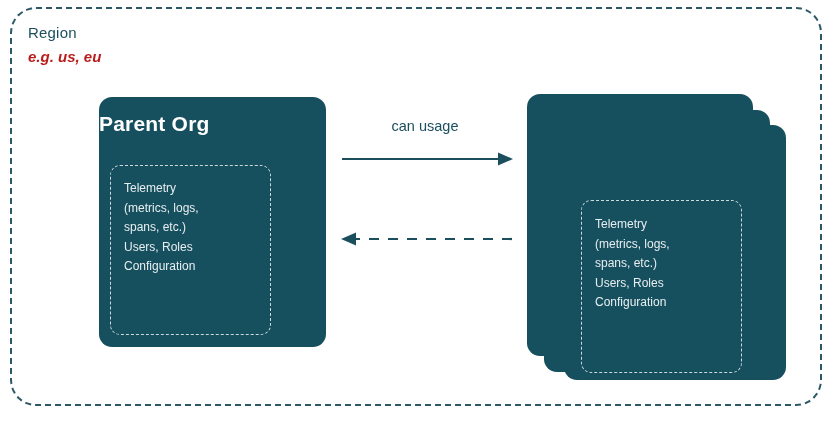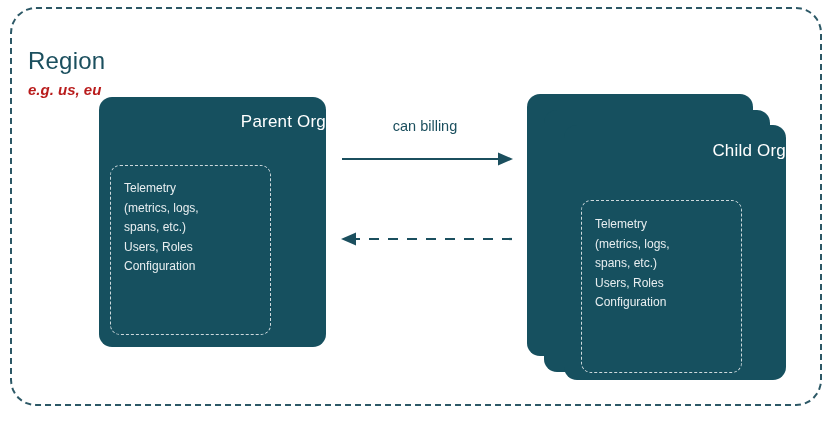--- a/index.html
+++ b/index.html
@@ -36,24 +36,23 @@
   }
 
   .region-label {
     position: absolute;
     left: 28px;
     top: 25px;
     line-height: 1.0;
   }
   .region-title {
     display: block;
-    font-size: 24px;
+    font-size: 15px;
     color: #1b4f5e;
     letter-spacing: 0.2px;
-    margin-top: 24px;
   }
   .region-sub {
     display: block;
     margin-top: 9px;
     font-size: 15px;
     font-style: italic;
     font-weight: 600;
     color: #b91c1c;
   }
 
@@ -62,24 +61,24 @@
     position: absolute;
     background: #16505f;
     border-radius: 13px;
     box-sizing: border-box;
   }
 
   .card-title {
     position: absolute;
     left: 0;
     width: 100%;
-    text-align: right;
+    text-align: left;
     color: #ffffff;
-    font-size: 17px;
-    font-weight: normal;
+    font-size: 21px;
+    font-weight: bold;
     letter-spacing: 0.2px;
   }
 
   .inner-dashed {
     position: absolute;
     border: 1.6px dashed #ced9dd;
     border-radius: 10px;
     box-sizing: border-box;
   }
 
@@ -190,21 +189,20 @@
 (metrics, logs,
 spans, etc.)
 Users, Roles
 Configuration</div>
   </div>
 
   <div id="child-stack">
     <div class="card child-back2"></div>
     <div class="card child-back1"></div>
     <div class="card child-front">
-      <div class="card-title">Child Org</div>
       <div class="inner-dashed"></div>
       <div class="inner-text">Telemetry
 (metrics, logs,
 spans, etc.)
 Users, Roles
 Configuration</div>
     </div>
   </div>
 
   <svg class="arrow-svg" viewBox="0 0 190 210">
@@ -213,15 +211,15 @@
         <path d="M0,0 L7,3 L0,6 z" fill="#1b4f5e"></path>
       </marker>
       <marker id="head-left" markerWidth="7" markerHeight="7" refX="5.6" refY="3" orient="auto">
         <path d="M0,0 L7,3 L0,6 z" fill="#1b4f5e"></path>
       </marker>
     </defs>
     <line x1="7" y1="54" x2="175" y2="54" stroke="#1b4f5e" stroke-width="2.2" marker-end="url(#head-right)"></line>
     <line x1="177" y1="134" x2="9" y2="134" stroke="#1b4f5e" stroke-width="2.2" stroke-dasharray="10 9" marker-end="url(#head-left)"></line>
   </svg>
 
-  <div class="arrow-label" id="label-can-create">can billing</div>
+  <div class="arrow-label" id="label-can-create">can usage</div>
 
 </div>
 
 </body></html>

